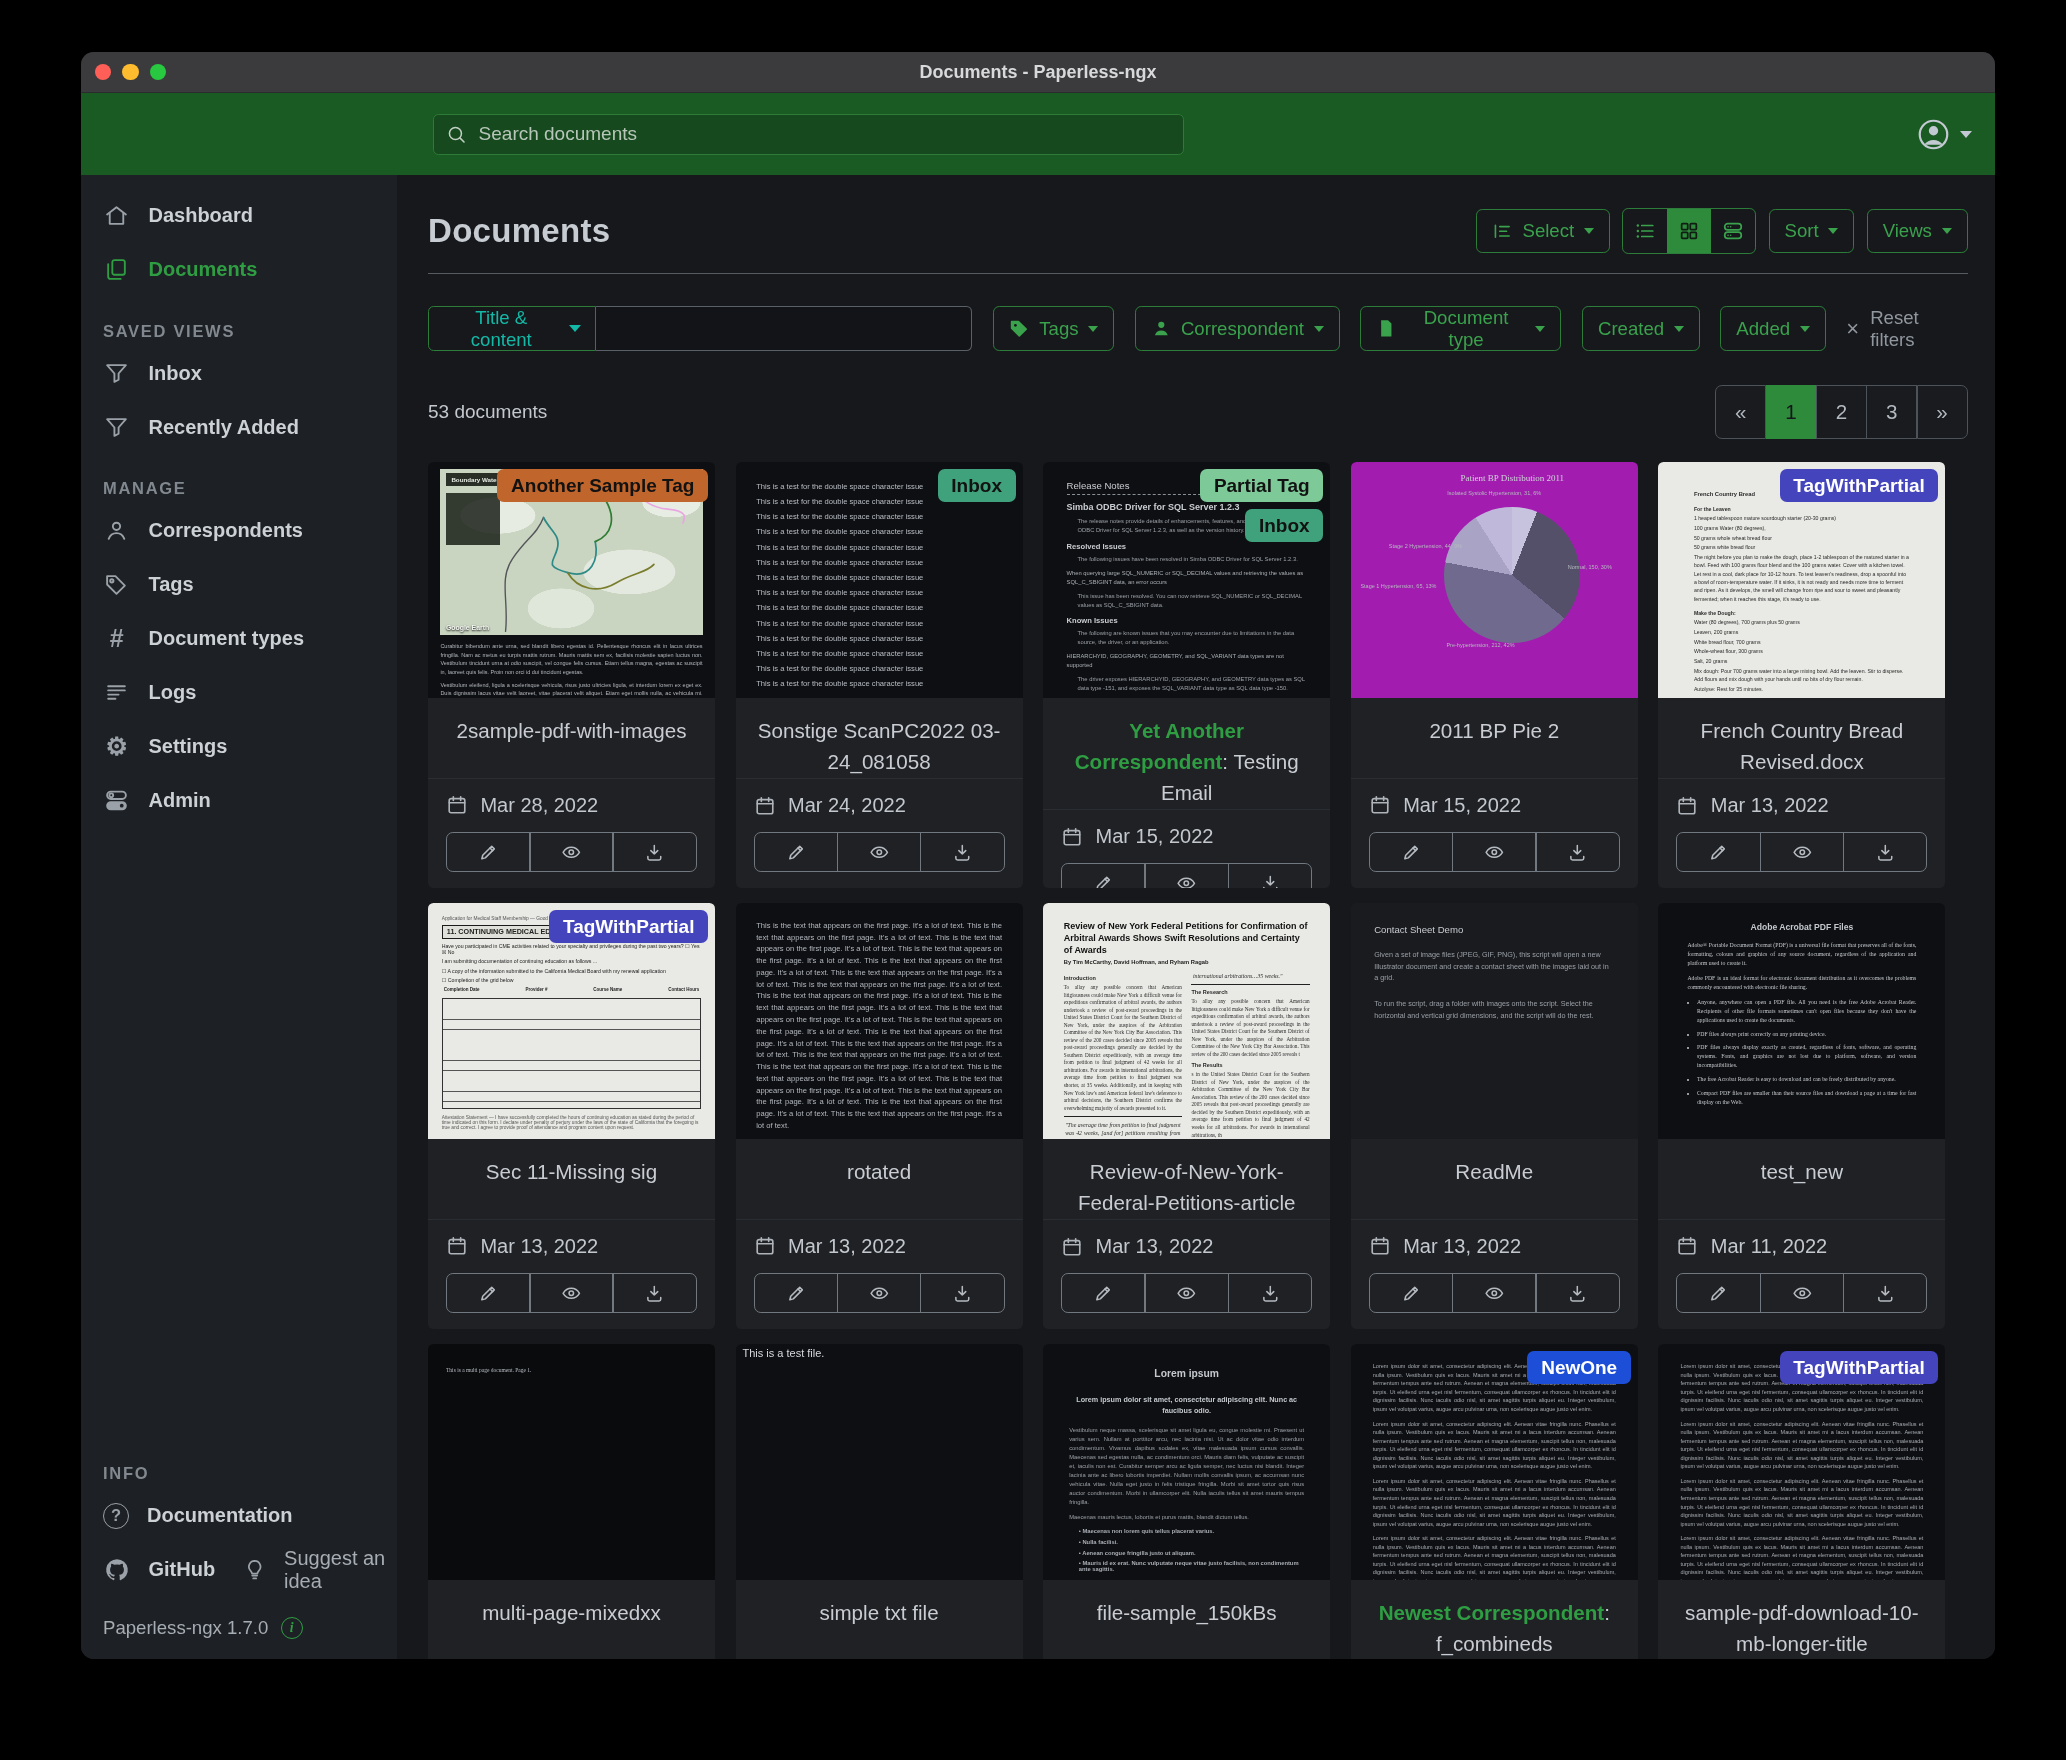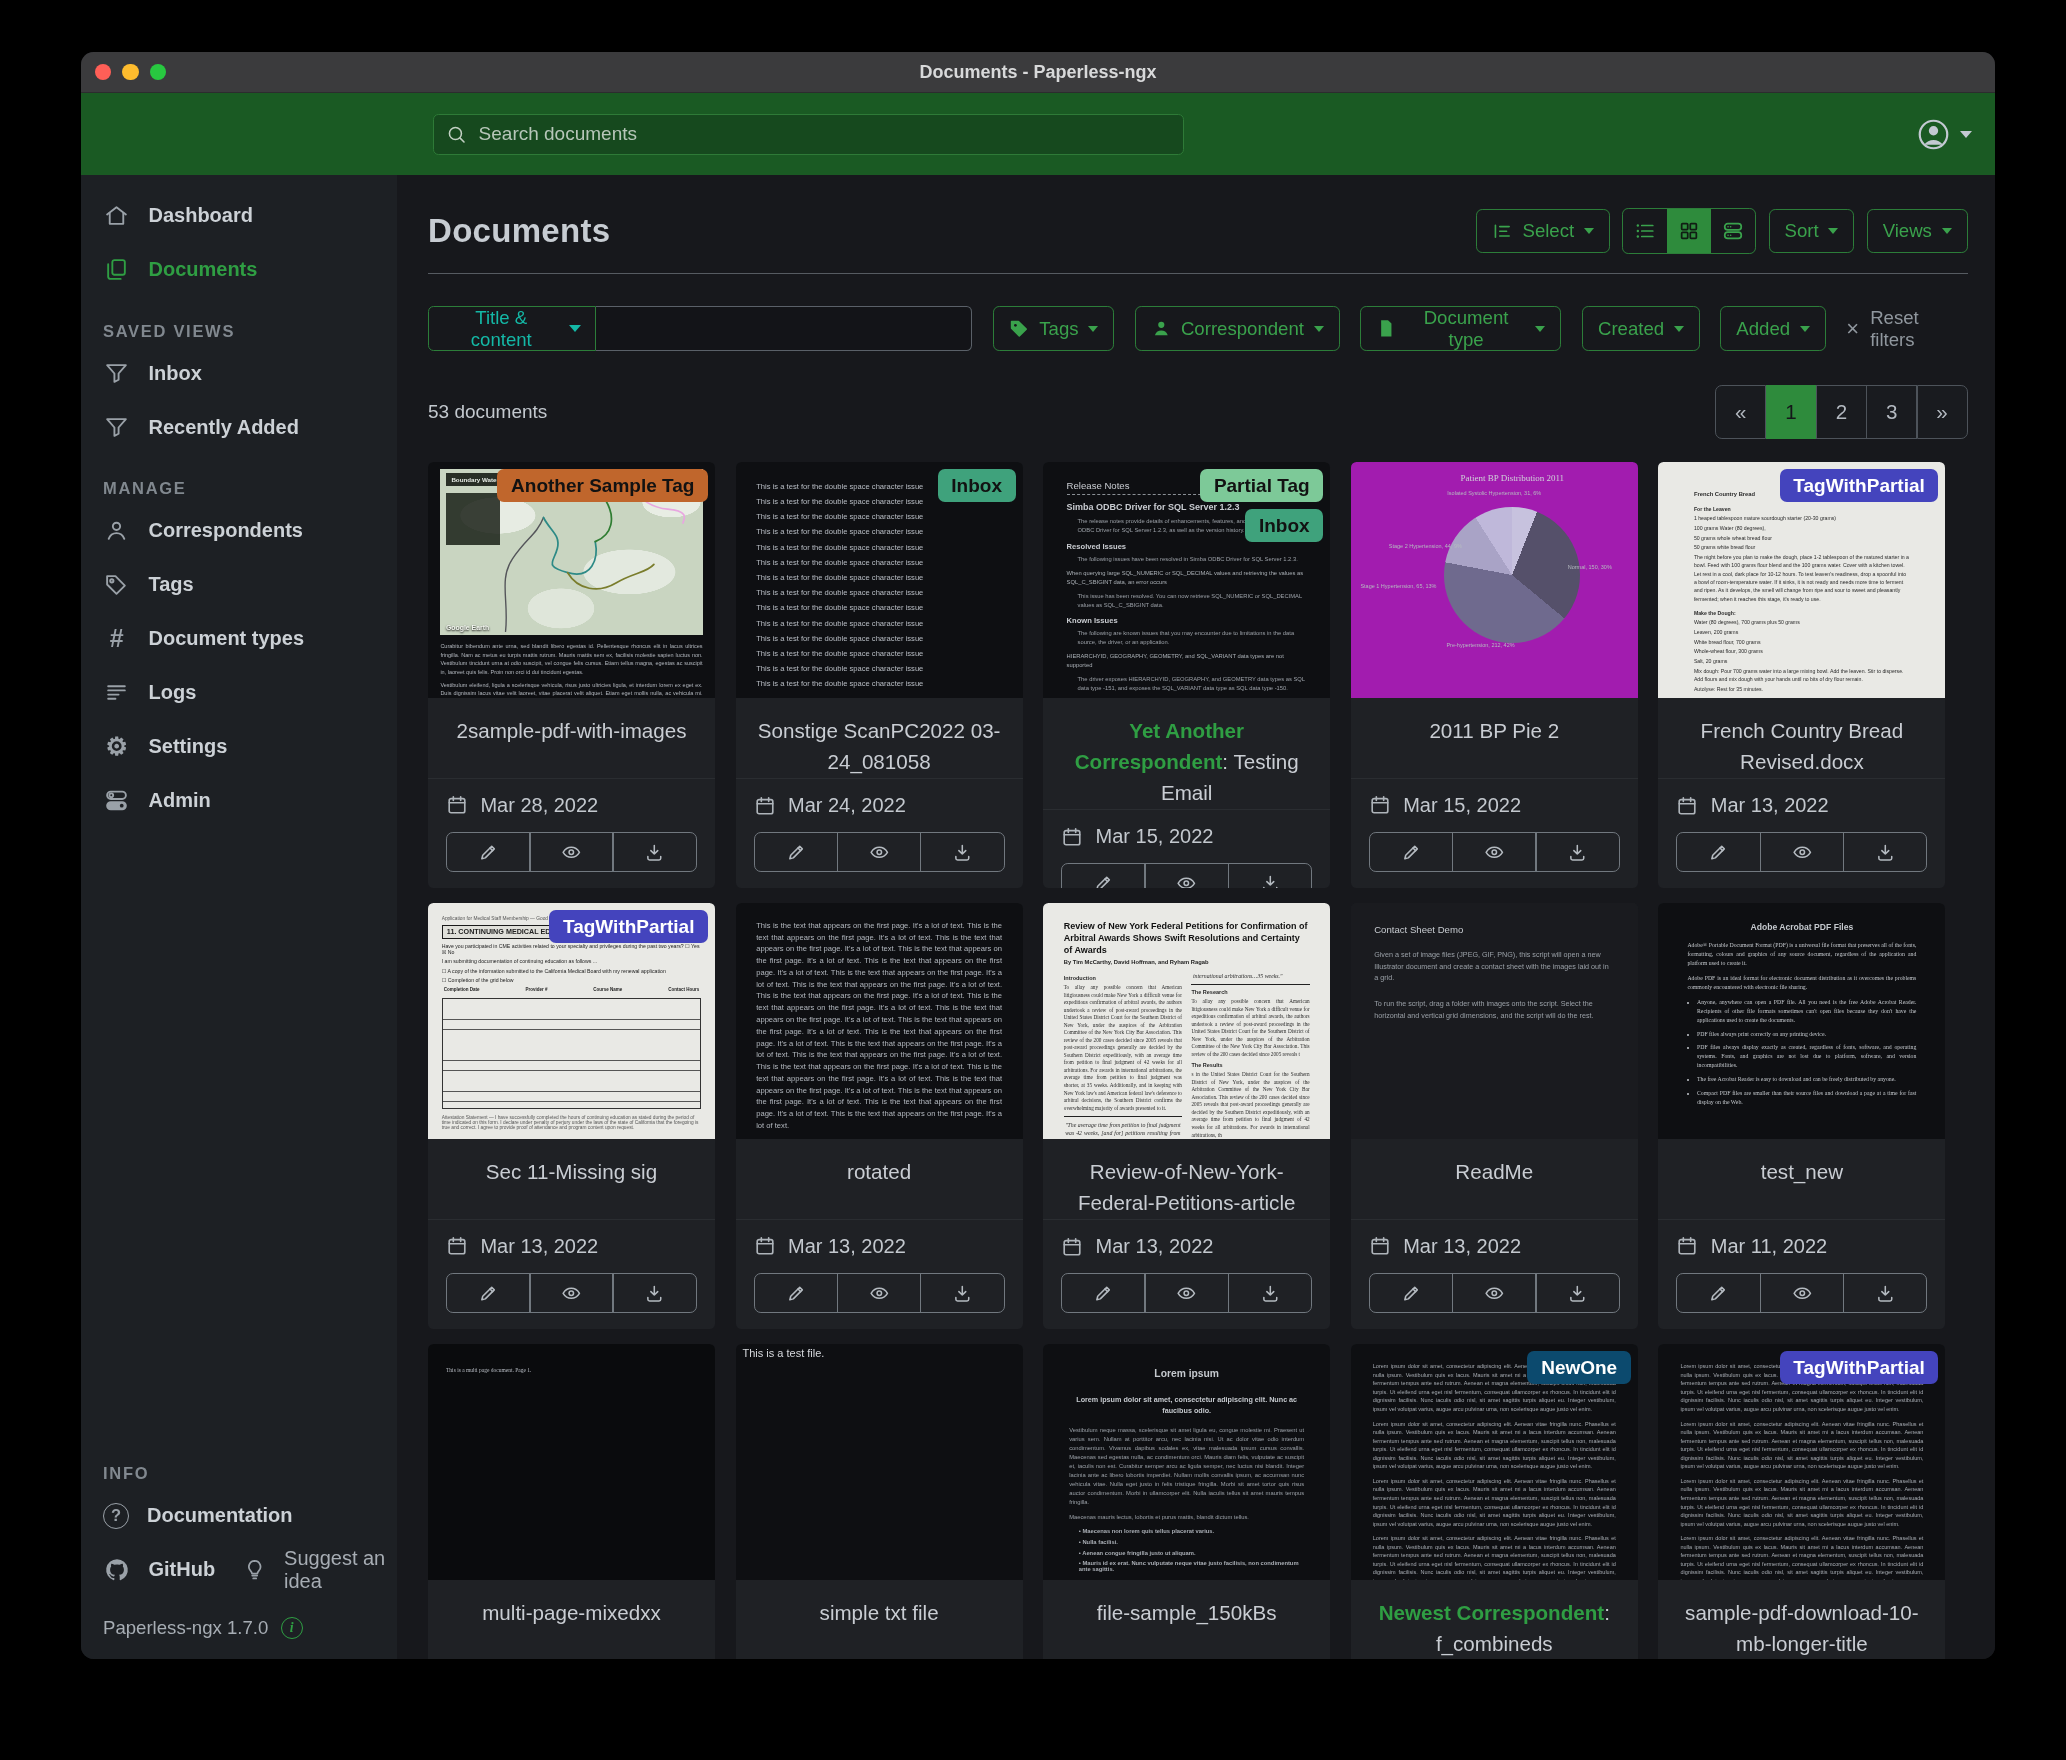--- a/index.html
+++ b/index.html
@@ -1040,21 +1040,21 @@
           </article>
           <article class="card">
             <div class="thumb">
               <div class="dense">
                 <p>Lorem ipsum dolor sit amet, consectetur adipiscing elit. Aenean vitae fringilla nunc. Phasellus et nulla ipsum. Vestibulum quis ex lacus. Mauris sit amet mi a lacus interdum accumsan. Aenean fermentum tempus ante sed rutrum. Aenean et magna elementum, suscipit tellus non, malesuada turpis. Ut eleifend urna eget nisl fermentum, consequat ullamcorper ex rhoncus. In tincidunt elit id dignissim facilisis. Nunc iaculis odio nisl, sit amet sagittis turpis aliquet eu. Integer vestibulum, ipsum vel volutpat varius, augue arcu pulvinar urna, non scelerisque augue justo vel enim.</p>
                 <p>Lorem ipsum dolor sit amet, consectetur adipiscing elit. Aenean vitae fringilla nunc. Phasellus et nulla ipsum. Vestibulum quis ex lacus. Mauris sit amet mi a lacus interdum accumsan. Aenean fermentum tempus ante sed rutrum. Aenean et magna elementum, suscipit tellus non, malesuada turpis. Ut eleifend urna eget nisl fermentum, consequat ullamcorper ex rhoncus. In tincidunt elit id dignissim facilisis. Nunc iaculis odio nisl, sit amet sagittis turpis aliquet eu. Integer vestibulum, ipsum vel volutpat varius, augue arcu pulvinar urna, non scelerisque augue justo vel enim.</p>
                 <p>Lorem ipsum dolor sit amet, consectetur adipiscing elit. Aenean vitae fringilla nunc. Phasellus et nulla ipsum. Vestibulum quis ex lacus. Mauris sit amet mi a lacus interdum accumsan. Aenean fermentum tempus ante sed rutrum. Aenean et magna elementum, suscipit tellus non, malesuada turpis. Ut eleifend urna eget nisl fermentum, consequat ullamcorper ex rhoncus. In tincidunt elit id dignissim facilisis. Nunc iaculis odio nisl, sit amet sagittis turpis aliquet eu. Integer vestibulum, ipsum vel volutpat varius, augue arcu pulvinar urna, non scelerisque augue justo vel enim.</p>
                 <p>Lorem ipsum dolor sit amet, consectetur adipiscing elit. Aenean vitae fringilla nunc. Phasellus et nulla ipsum. Vestibulum quis ex lacus. Mauris sit amet mi a lacus interdum accumsan. Aenean fermentum tempus ante sed rutrum. Aenean et magna elementum, suscipit tellus non, malesuada turpis. Ut eleifend urna eget nisl fermentum, consequat ullamcorper ex rhoncus. In tincidunt elit id dignissim facilisis. Nunc iaculis odio nisl, sit amet sagittis turpis aliquet eu. Integer vestibulum, ipsum vel volutpat varius, augue arcu pulvinar urna, non scelerisque augue justo vel enim.</p>
               </div>
               <div class="badges">
-                <span class="badge" style="background: #0c4a6e; color: rgb(255, 255, 255);">NewOne</span>
+                <span class="badge" style="background: #1d4ed8; color: rgb(255, 255, 255);">NewOne</span>
               </div>
             </div>
             <div class="cbody"><span class="corr">Newest Correspondent</span>: f_combineds</div>
           </article>
           <article class="card">
             <div class="thumb">
               <div class="dense">
                 <p>Lorem ipsum dolor sit amet, consectetur adipiscing elit. Aenean vitae fringilla nunc. Phasellus et nulla ipsum. Vestibulum quis ex lacus. Mauris sit amet mi a lacus interdum accumsan. Aenean fermentum tempus ante sed rutrum. Aenean et magna elementum, suscipit tellus non, malesuada turpis. Ut eleifend urna eget nisl fermentum, consequat ullamcorper ex rhoncus. In tincidunt elit id dignissim facilisis. Nunc iaculis odio nisl, sit amet sagittis turpis aliquet eu. Integer vestibulum, ipsum vel volutpat varius, augue arcu pulvinar urna, non scelerisque augue justo vel enim.</p>
                 <p>Lorem ipsum dolor sit amet, consectetur adipiscing elit. Aenean vitae fringilla nunc. Phasellus et nulla ipsum. Vestibulum quis ex lacus. Mauris sit amet mi a lacus interdum accumsan. Aenean fermentum tempus ante sed rutrum. Aenean et magna elementum, suscipit tellus non, malesuada turpis. Ut eleifend urna eget nisl fermentum, consequat ullamcorper ex rhoncus. In tincidunt elit id dignissim facilisis. Nunc iaculis odio nisl, sit amet sagittis turpis aliquet eu. Integer vestibulum, ipsum vel volutpat varius, augue arcu pulvinar urna, non scelerisque augue justo vel enim.</p>
                 <p>Lorem ipsum dolor sit amet, consectetur adipiscing elit. Aenean vitae fringilla nunc. Phasellus et nulla ipsum. Vestibulum quis ex lacus. Mauris sit amet mi a lacus interdum accumsan. Aenean fermentum tempus ante sed rutrum. Aenean et magna elementum, suscipit tellus non, malesuada turpis. Ut eleifend urna eget nisl fermentum, consequat ullamcorper ex rhoncus. In tincidunt elit id dignissim facilisis. Nunc iaculis odio nisl, sit amet sagittis turpis aliquet eu. Integer vestibulum, ipsum vel volutpat varius, augue arcu pulvinar urna, non scelerisque augue justo vel enim.</p>

